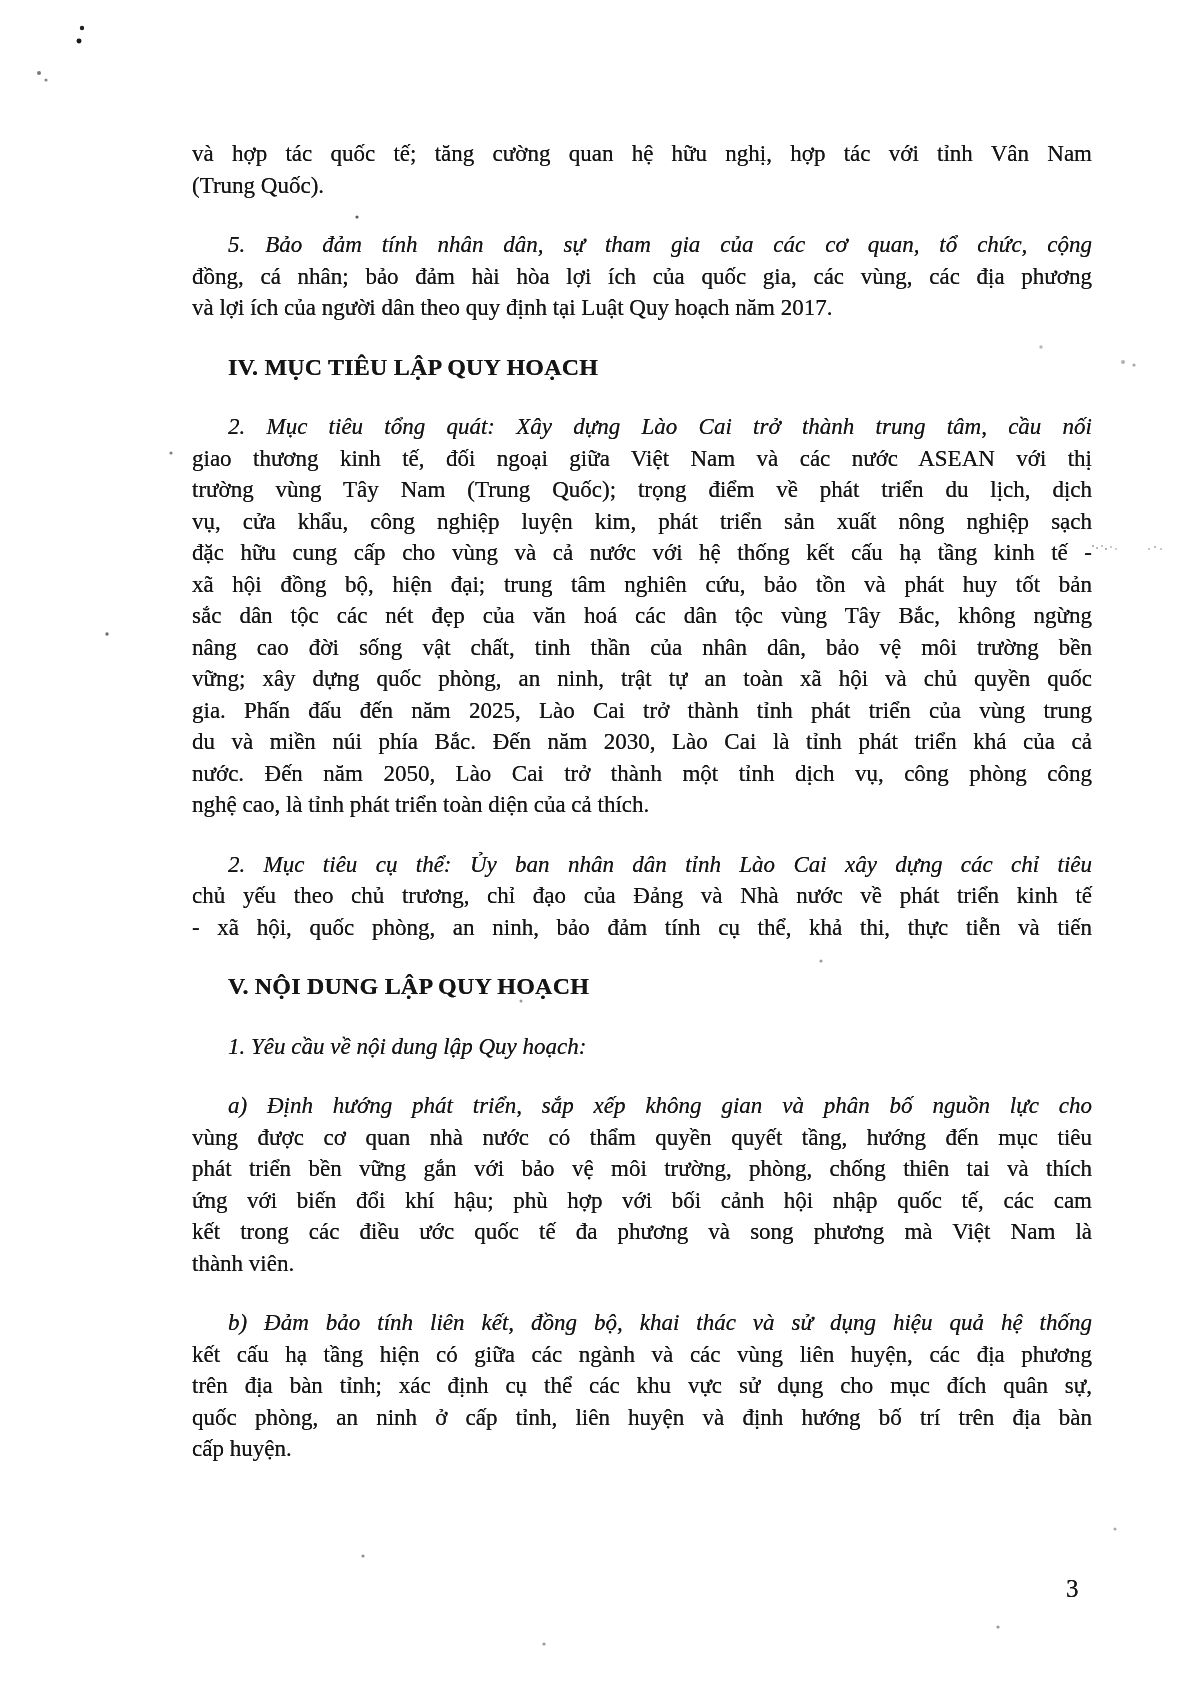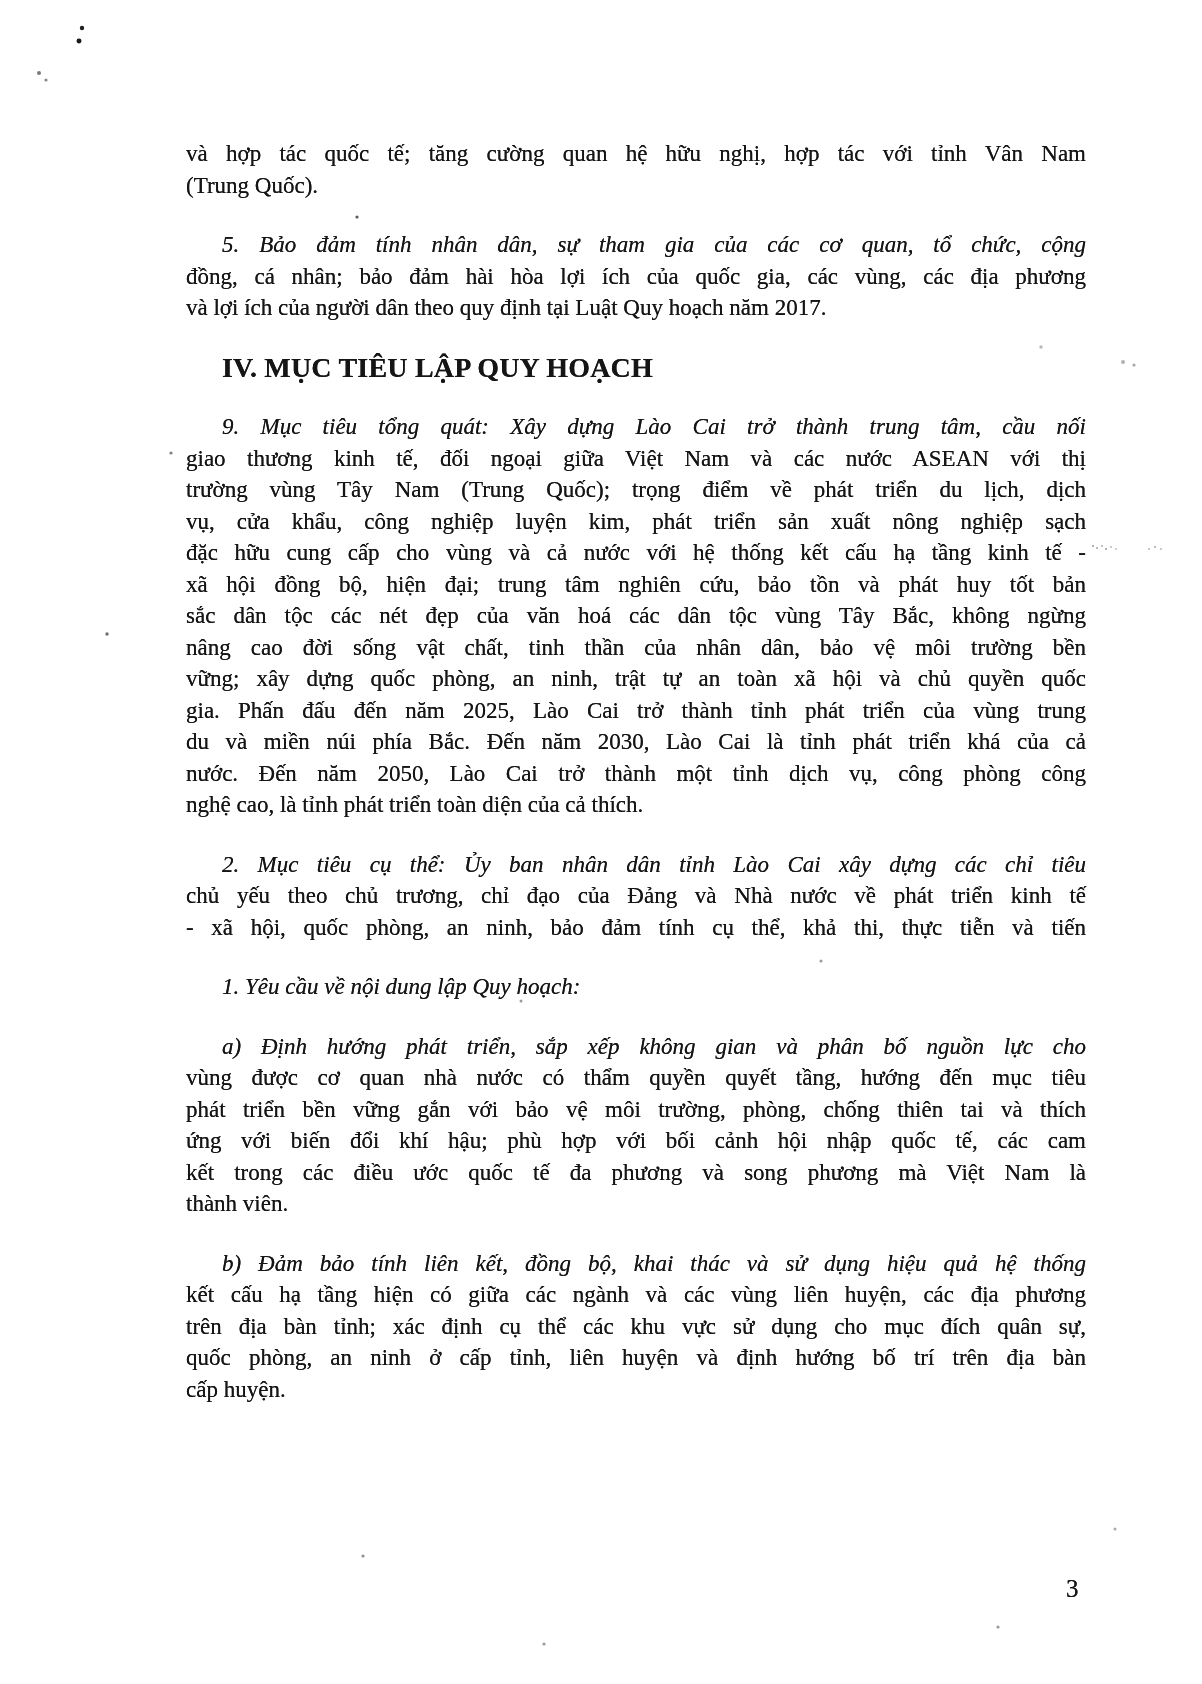--- a/index.html
+++ b/index.html
@@ -10,32 +10,32 @@
     font-family:"Liberation Serif","DejaVu Serif",serif;
     color:#151515;
     overflow:hidden;
   }
   .page{
     position:absolute;inset:0;
     background:#ffffff;
   }
   .content{
     position:absolute;
-    left:186px;top:138px;width:900px;
+    left:192px;top:138px;width:900px;
     font-size:23px;
     line-height:31.5px;
     text-shadow:0 0 0.45px rgba(10,10,10,0.85);
   }
   .paragraph{margin:0 0 28px 0;}
   .paragraph:last-child{margin-bottom:16px;}
   .heading{
     margin:0 0 28px 0;
     padding-left:36px;
     font-weight:700;
-    font-size:28px;
+    font-size:24px;
     letter-spacing:0.2px;
   }
   .line{
     text-align:justify;
     text-align-last:justify;
   }
   .line.last{text-align-last:left;}
   .line.first-indent{padding-left:36px;font-style:italic;}
   .page-number{
     position:absolute;
@@ -85,39 +85,40 @@
         <div class="line">và hợp tác quốc tế; tăng cường quan hệ hữu nghị, hợp tác với tỉnh Vân Nam</div>
         <div class="line last">(Trung Quốc).</div>
       </div>
       <div class="paragraph">
         <div class="line first-indent">5. Bảo đảm tính nhân dân, sự tham gia của các cơ quan, tổ chức, cộng</div>
         <div class="line">đồng, cá nhân; bảo đảm hài hòa lợi ích của quốc gia, các vùng, các địa phương</div>
         <div class="line last">và lợi ích của người dân theo quy định tại Luật Quy hoạch năm 2017.</div>
       </div>
       <div class="heading">IV. MỤC TIÊU LẬP QUY HOẠCH</div>
       <div class="paragraph">
-        <div class="line first-indent">9. Mục tiêu tổng quát: Xây dựng Lào Cai trở thành trung tâm, cầu nối</div>
+        <div class="line first-indent">2. Mục tiêu tổng quát: Xây dựng Lào Cai trở thành trung tâm, cầu nối</div>
         <div class="line">giao thương kinh tế, đối ngoại giữa Việt Nam và các nước ASEAN với thị</div>
         <div class="line">trường vùng Tây Nam (Trung Quốc); trọng điểm về phát triển du lịch, dịch</div>
         <div class="line">vụ, cửa khẩu, công nghiệp luyện kim, phát triển sản xuất nông nghiệp sạch</div>
         <div class="line">đặc hữu cung cấp cho vùng và cả nước với hệ thống kết cấu hạ tầng kinh tế -</div>
         <div class="line">xã hội đồng bộ, hiện đại; trung tâm nghiên cứu, bảo tồn và phát huy tốt bản</div>
         <div class="line">sắc dân tộc các nét đẹp của văn hoá các dân tộc vùng Tây Bắc, không ngừng</div>
         <div class="line">nâng cao đời sống vật chất, tinh thần của nhân dân, bảo vệ môi trường bền</div>
         <div class="line">vững; xây dựng quốc phòng, an ninh, trật tự an toàn xã hội và chủ quyền quốc</div>
         <div class="line">gia. Phấn đấu đến năm 2025, Lào Cai trở thành tỉnh phát triển của vùng trung</div>
         <div class="line">du và miền núi phía Bắc. Đến năm 2030, Lào Cai là tỉnh phát triển khá của cả</div>
         <div class="line">nước. Đến  năm 2050, Lào Cai trở thành một tỉnh dịch vụ, công phòng công</div>
         <div class="line last">nghệ cao, là tỉnh phát triển toàn diện của cả thích.</div>
       </div>
       <div class="paragraph">
         <div class="line first-indent">2. Mục tiêu cụ thể: Ủy ban nhân dân tỉnh Lào Cai xây dựng các chỉ tiêu</div>
         <div class="line">chủ yếu theo chủ trương, chỉ đạo của Đảng và Nhà nước về phát triển kinh tế</div>
         <div class="line">- xã hội, quốc phòng, an ninh, bảo đảm tính cụ thể, khả thi, thực tiễn và tiến</div>
       </div>
+      <div class="heading">V. NỘI DUNG LẬP QUY HOẠCH</div>
       <div class="paragraph">
         <div class="line last first-indent">1. Yêu cầu về nội dung lập Quy hoạch:</div>
       </div>
       <div class="paragraph">
         <div class="line first-indent">a) Định hướng phát triển, sắp xếp không gian và phân bố nguồn lực cho</div>
         <div class="line">vùng được cơ quan nhà nước có thẩm quyền quyết tầng, hướng đến mục tiêu</div>
         <div class="line">phát triển bền vững gắn với bảo vệ môi trường, phòng, chống thiên tai và thích</div>
         <div class="line">ứng với biến đổi khí hậu; phù hợp với bối cảnh hội nhập quốc tế, các cam</div>
         <div class="line">kết trong các điều ước quốc tế đa phương và song phương mà Việt Nam là</div>
         <div class="line last">thành viên.</div>

